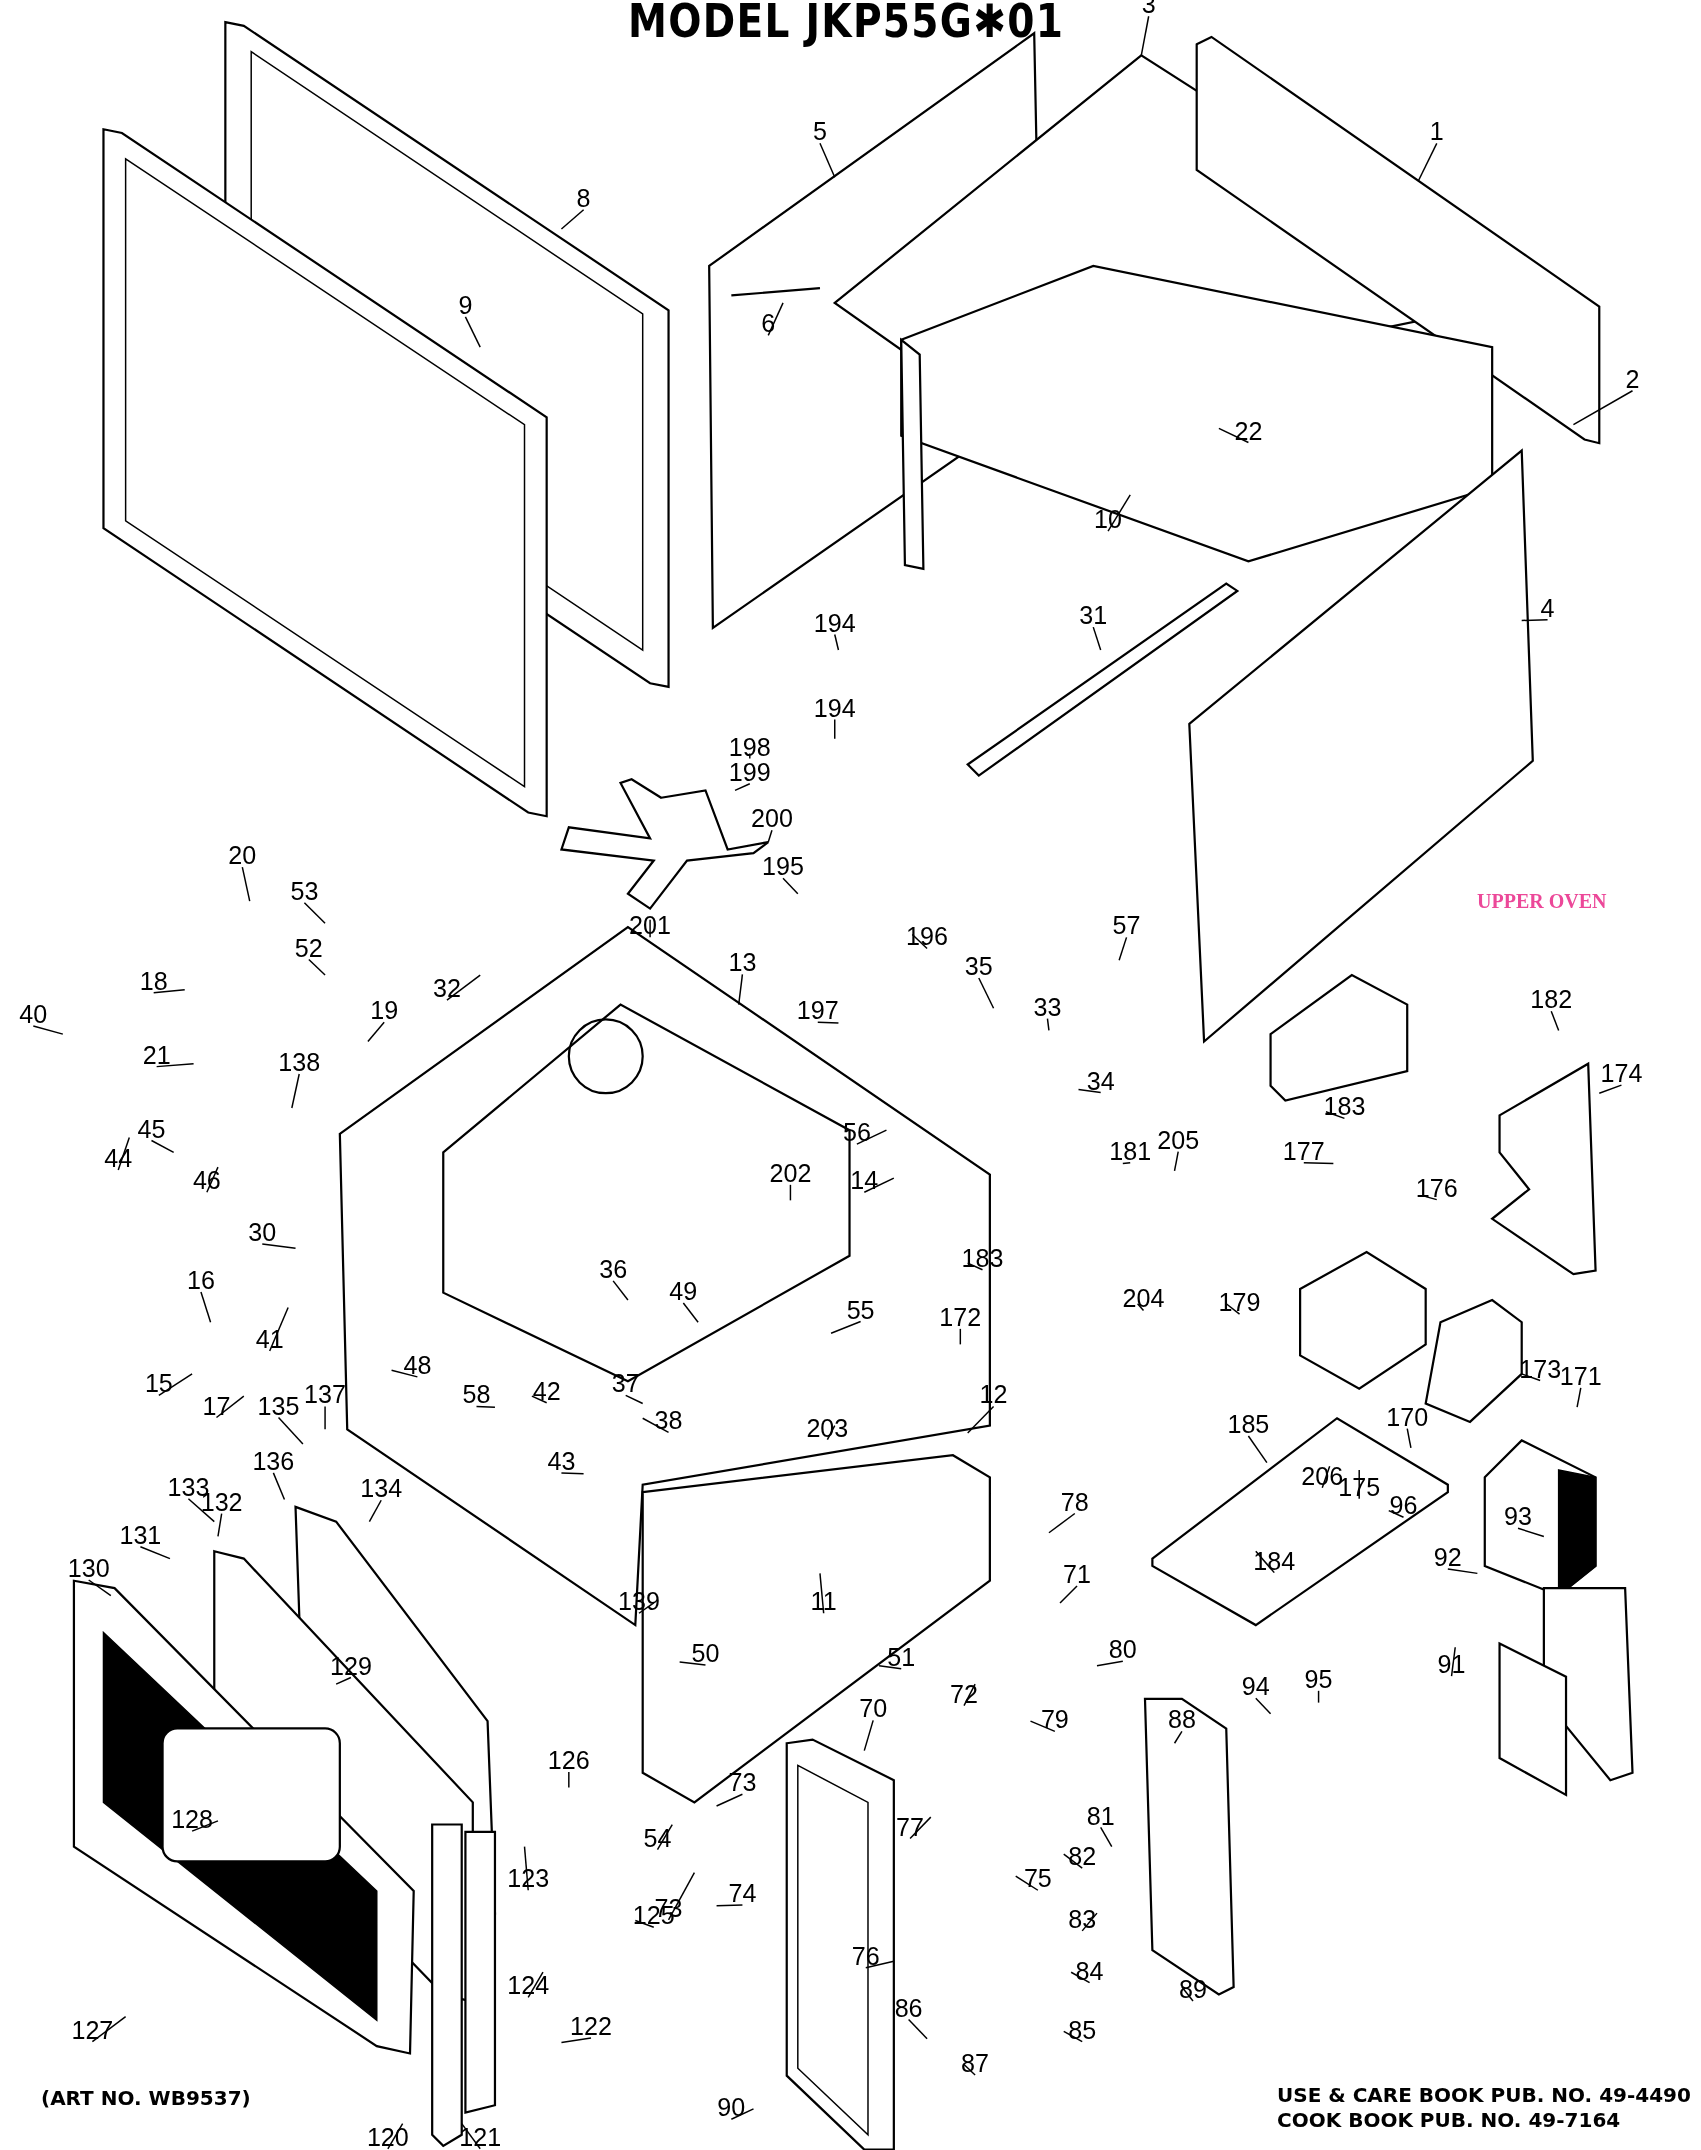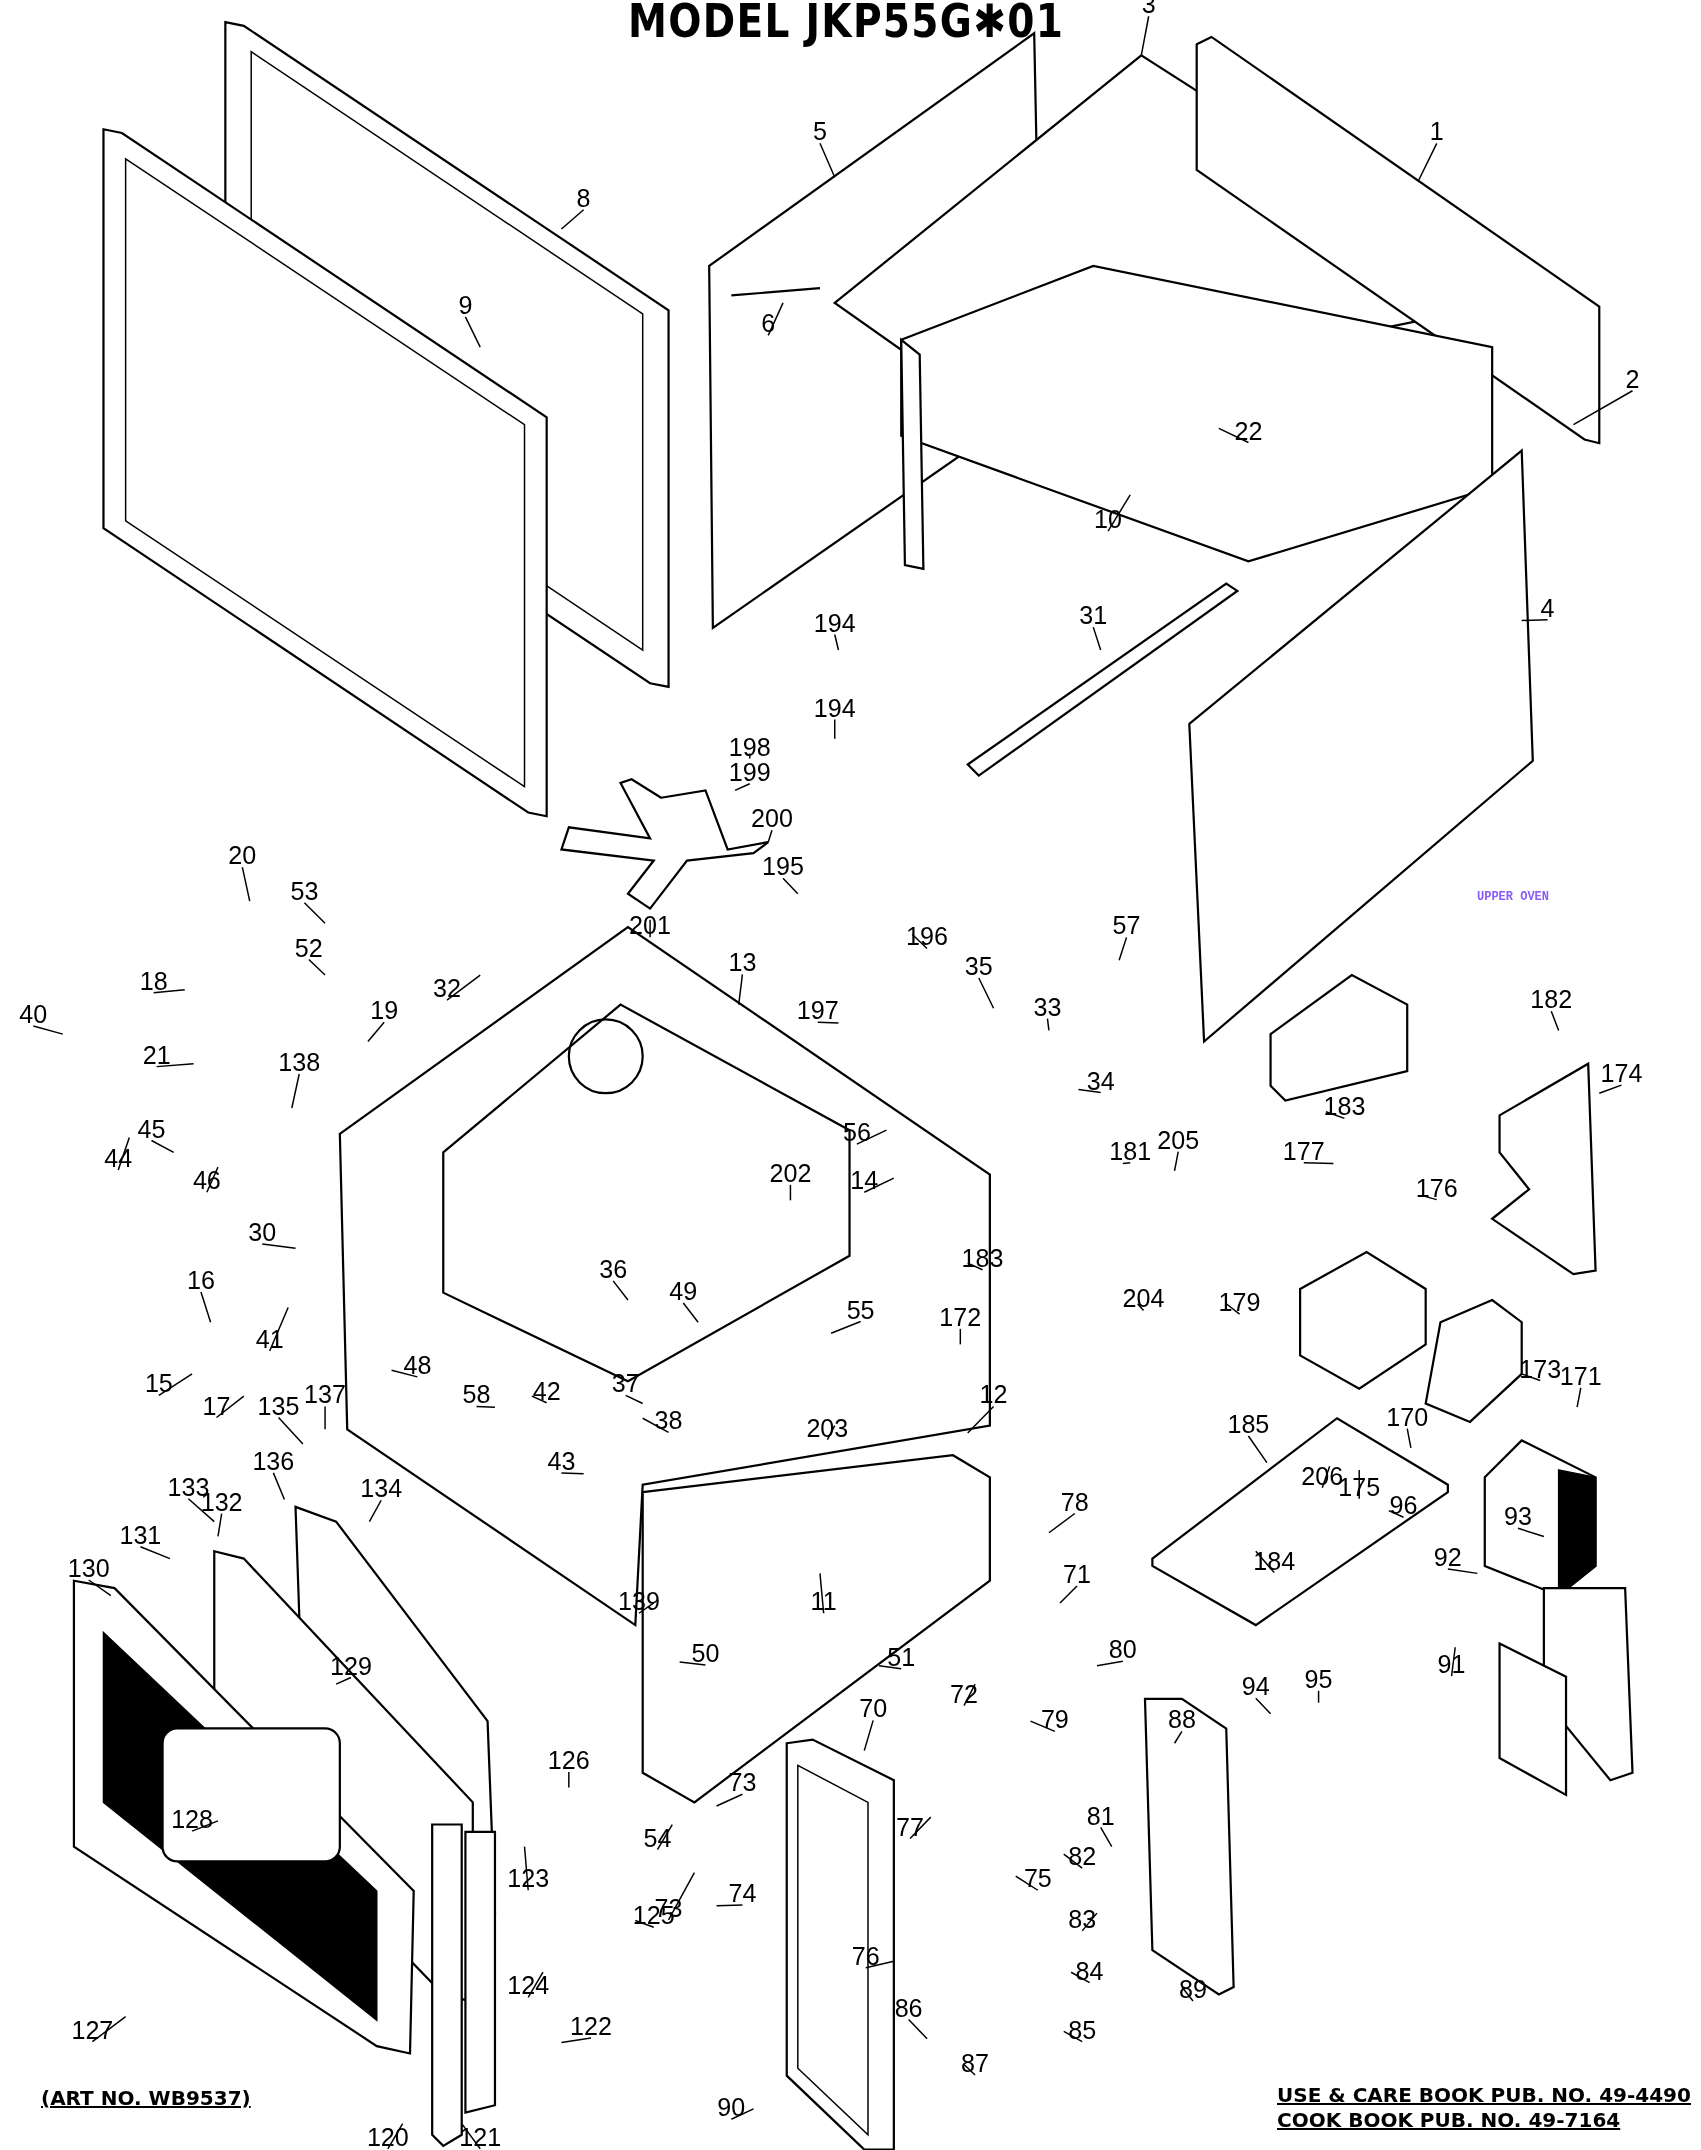--- a/index.html
+++ b/index.html
@@ -1,20 +1,20 @@
 <!DOCTYPE html>
 <html style="font-size:11.8px"><head>
 <meta charset="utf-8">
 <style>
   html,body{margin:0;padding:0;background:#fff;}
   body{width:1702px;height:2151px;position:relative;overflow:hidden;font-family:"DejaVu Sans Condensed","DejaVu Sans",sans-serif;}
   #diagram{position:absolute;left:0;top:0;width:1702px;height:2151px;}
   .title{position:absolute;left:628px;top:-5.9px;font-family:"DejaVu Sans",sans-serif;font-weight:bold;font-size:46px;letter-spacing:1.5px;transform:scaleX(0.85);transform-origin:left top;color:#000;}
-  .section-label{position:absolute;font-family:Liberation Mono, monospace;font-weight:bold;font-size:12px;color:#8b5cf6;}
-  .footer{position:absolute;font-family:"DejaVu Sans",sans-serif;font-weight:bold;font-size:20px;color:#000;line-height:25px;text-decoration:underline;}
+  .section-label{position:absolute;font-family:Liberation Serif, serif;font-weight:bold;font-size:20px;color:#ec4899;}
+  .footer{position:absolute;font-family:"DejaVu Sans",sans-serif;font-weight:bold;font-size:20px;color:#000;line-height:25px;}
   .part-label{font-family:"Liberation Sans Narrow","Liberation Sans",sans-serif;font-size:34px;fill:#000;}
   .ln{stroke:#000;stroke-width:3;fill:none;}
   .thin{stroke:#000;stroke-width:2;fill:none;}
   .fillw{stroke:#000;stroke-width:3;fill:#fff;}
   .fillb{stroke:#000;stroke-width:2;fill:#000;}
 </style>
 </head>
 <body>
 
 <svg id="diagram" viewBox="0 0 2304 2912" xmlns="http://www.w3.org/2000/svg">

